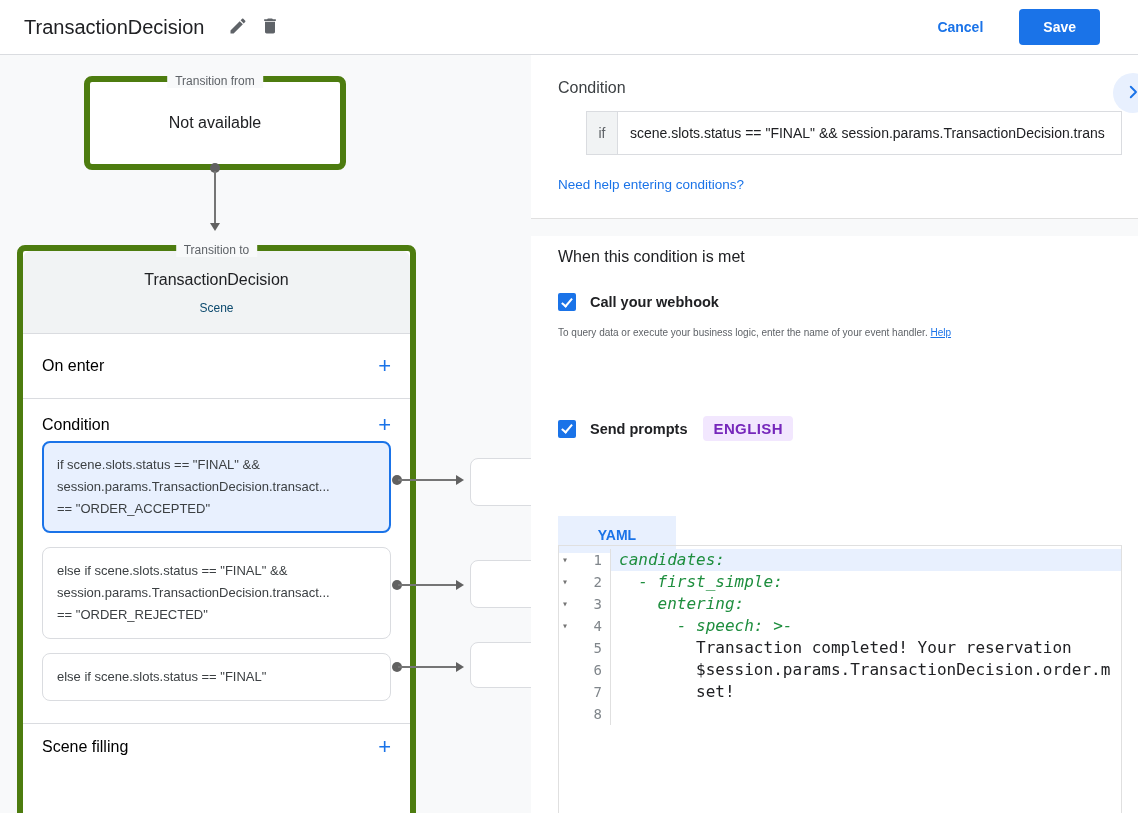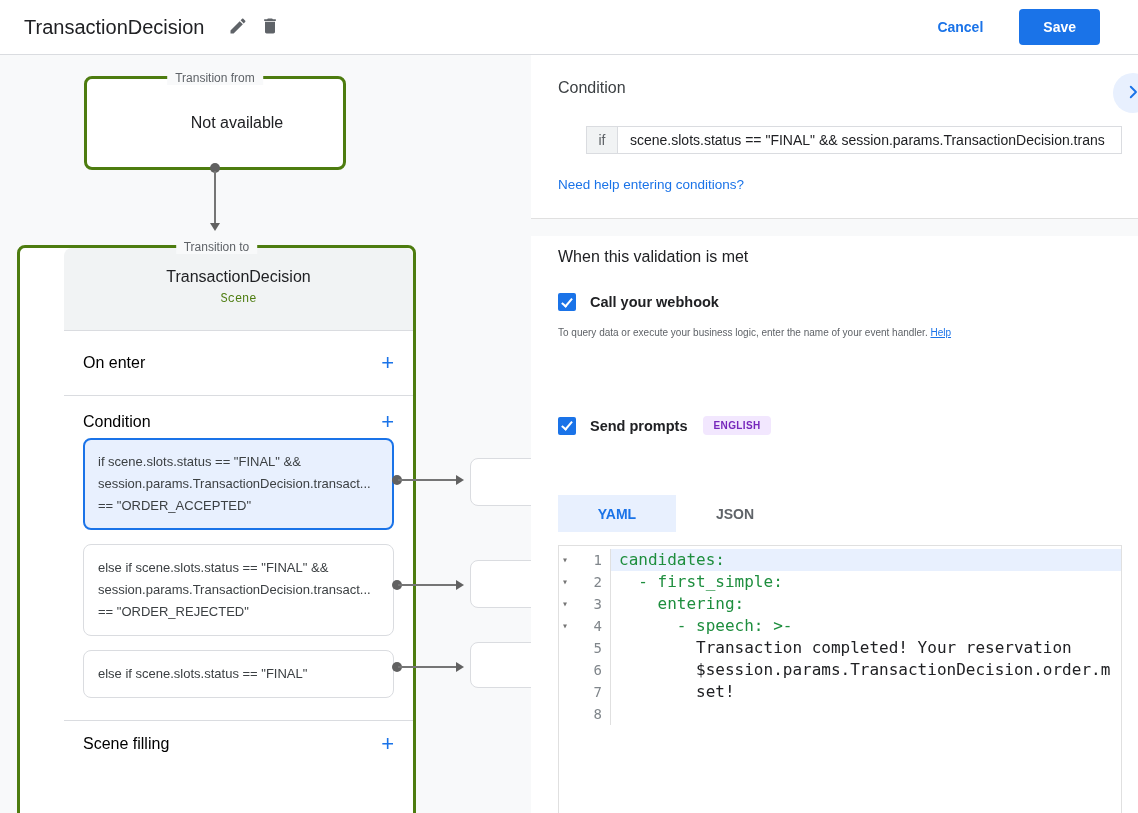--- a/index.html
+++ b/index.html
@@ -15,41 +15,41 @@
   .icon-btn svg { width:20px; height:20px; fill:#5f6368; }
   .icon-btn.first { margin-left:18px; }
   .cancel-btn { margin-left:auto; background:none; border:none; color:#1a73e8; font-size:14px;
                 font-weight:700; cursor:pointer; font-family:inherit; }
   .save-btn { margin-left:36px; background:#1a73e8; color:#fff; border:none; border-radius:4px;
               height:36px; padding:0 24px; font-size:14px; font-weight:700; cursor:pointer; font-family:inherit; }
 
   
   .flow { position:absolute; left:0; top:55px; width:531px; height:758px; background:#f8f9fa; overflow:hidden; }
 
-  .fieldset { position:absolute; border:3px solid #4d7c0f; border-radius:8px;padding-left:44px; }
+  .fieldset { position:absolute; border:6px solid #4d7c0f; border-radius:8px; }
   .legend { position:absolute; top:-8px; left:50%; transform:translateX(-50%); background:#f8f9fa;
             padding:0 8px; font-size:12px; color:#5f6368; white-space:nowrap; }
 
   .from-box { left:84px; top:21px; width:262px; height:94px; background:#fff;
               display:flex; align-items:center; justify-content:center; }
   .from-box .nota { font-size:16px; color:#202124; }
 
   .dot { position:absolute; width:10px; height:10px; border-radius:50%; background:#616161; }
   .vline { position:absolute; width:2px; background:#757575; }
   .hline { position:absolute; height:2px; background:#757575; }
   .arrow-down { position:absolute; width:0; height:0; border-left:5px solid transparent;
                 border-right:5px solid transparent; border-top:8px solid #616161; }
   .arrow-right { position:absolute; width:0; height:0; border-top:5px solid transparent;
                  border-bottom:5px solid transparent; border-left:8px solid #616161; }
 
   .to-fieldset { left:17px; top:190px; width:399px; height:610px; background:#fff; }
   .scene-head { height:83px; background:#f1f3f4; border-bottom:1px solid #dadce0;
                 border-radius:8px 8px 0 0; text-align:center; padding-top:20px; cursor:pointer; }
   .scene-name { font-size:16px; color:#202124; }
-  .scene-type { font-size:12px; color:#4d7c0f; margin-top:6px;font-family:Liberation Mono, monospace; }
+  .scene-type { font-size:12px; color:#0c4a6e; margin-top:12px; }
 
   .sec-header { display:flex; align-items:center; justify-content:space-between; padding:0 19px; }
   .sec-label { font-size:16px; color:#000000; }
   .plus-btn { background:none; border:none; color:#1a73e8; font-size:22px; font-weight:400;
               cursor:pointer; line-height:1; font-family:inherit; }
   .sec-onenter { height:65px; border-bottom:1px solid #dadce0; }
   .sec-onenter .sec-header { height:100%; }
   .cond-header { height:42px; padding-top:10px; }
 
   .cond-card { margin:0 19px 14px 19px; border:1px solid #dadce0; border-radius:8px; background:#fff;
@@ -67,73 +67,73 @@
                 border-radius:8px; cursor:pointer; }
 
   
   .detail { position:absolute; left:531px; top:55px; width:607px; height:758px; background:#fff; overflow:hidden; }
   .panel-title { position:absolute; left:27px; top:24px; font-size:16px; color:#3c4043; }
   .chev-btn { position:absolute; left:582px; top:18px; width:40px; height:40px; border:none;
               border-radius:50%; background:#e8f0fe; cursor:pointer; display:flex; align-items:center;
               justify-content:center; }
   .chev-btn svg { width:18px; height:18px; stroke:#1a73e8; stroke-width:2.5; fill:none; }
 
-  .if-row { position:absolute; left:27px; top:71px; width:564px; height:28px; display:flex;padding-left:28px; }
+  .if-row { position:absolute; left:27px; top:56px; width:564px; height:44px; display:flex;padding-left:28px; }
   .if-prefix { width:32px; background:#f1f3f4; border:1px solid #dadce0; display:flex; align-items:center;
                justify-content:center; font-size:14px; color:#5f6368; }
   .if-input { flex:1; border:1px solid #dadce0; border-left:none; font-size:14px; color:#202124;
               padding:0 12px; font-family:inherit; outline:none; }
   .help-link { position:absolute; left:27px; top:122px; font-size:13.5px; color:#1a73e8;
                text-decoration:none; cursor:pointer; }
 
   .section-gap { position:absolute; left:0; top:163px; width:607px; height:18px; background:#f8f9fa;
                  border-top:1px solid #e0e0e0; }
 
   .when-heading { position:absolute; left:27px; top:193px; font-size:16px; color:#202124; }
 
   .check-row { position:absolute; left:27px; display:flex; align-items:center; }
   .checkbox { width:18px; height:18px; border-radius:2px; background:#1a73e8; position:relative;
               cursor:pointer; flex:none; }
   .checkbox::after { content:""; position:absolute; left:6px; top:2.5px; width:4px; height:9px;
                      border:solid #fff; border-width:0 2px 2px 0; transform:rotate(40deg); }
   .check-label { margin-left:14px; font-size:14.5px; font-weight:700; color:#202124; }
   .row-webhook { top:238px; }
   .row-prompts { top:361px; }
-  .lang-badge { margin-left:16px; background:#f2e7fe; color:#7627bb; font-size:10px; font-weight:700;
+  .lang-badge { margin-left:16px; background:#f2e7fe; color:#7627bb; font-size:15px; font-weight:700;
                 letter-spacing:0.4px; padding:4px 10px; border-radius:4px; }
 
   .helper { position:absolute; left:27px; font-size:10px; color:#5f6368; line-height:21px; }
   .helper-webhook { top:267px; width:564px; }
   .helper-prompts { top:390px; width:556px; }
   .helper a { color:#1a73e8; cursor:pointer; }
   .helper a.u { text-decoration:underline; }
   .helper a.nu { text-decoration:none; }
 
   .text-input { position:absolute; left:27px; top:295px; width:564px; height:38px; border:1px solid #dadce0;
                 border-radius:4px; display:flex; align-items:center; padding:0 12px; font-size:14px;
                 color:#202124; cursor:text; }
   .caret { display:inline-block; width:1px; height:17px; background:#202124; margin-left:1px; vertical-align:-3px; }
 
-  .tabs { position:absolute; left:27px; top:440px; display:flex; }
+  .tabs { position:absolute; left:27px; top:461px; display:flex; }
   .tab { width:118px; height:37px; display:flex; align-items:center; justify-content:center;
          font-size:14px; font-weight:700; color:#5f6368; cursor:pointer; background:none; border:none;
          font-family:inherit; }
   .tab.active { background:#e8f0fe; color:#1a73e8; }
 
   .editor { position:absolute; left:27px; top:490px; width:564px; height:270px; border:1px solid #e0e0e0;
             border-bottom:none; overflow:hidden; font-family:"DejaVu Sans Mono","Liberation Mono",monospace;
             padding-top:3px; cursor:text; }
   .ed-row { display:flex; height:22px; }
   .ed-gut { width:52px; flex:none; position:relative; border-right:1px solid #e0e0e0;
             font-size:14px; color:#80868b; text-align:right; padding-right:8px; line-height:22px; }
   .fold { position:absolute; left:3px; top:0; font-size:10px; color:#757575; line-height:22px; cursor:pointer; }
   .ed-code { flex:1; font-size:16px; line-height:22px; white-space:pre; overflow:hidden; padding-left:8px;
              color:#202124; }
   .ed-row.active .ed-code { background:#e8f0fe; }
-  .ed-code.green { color:#1e8e3e; }
+  .ed-code.green { color:#1e8e3e;font-style:italic; }
 </style>
 </head>
 <body>
 
 <div class="screen">
 
   <header class="topbar">
     <span class="topbar-title">TransactionDecision</span>
     <button class="icon-btn first">
       <span><svg viewBox="0 0 24 24" width="20" height="20" fill="#5f6368">
@@ -232,41 +232,40 @@
     </button>
 
     <div class="if-row">
       <div class="if-prefix">if</div>
       <input class="if-input" type="text" value="scene.slots.status == &quot;FINAL&quot; &amp;&amp; session.params.TransactionDecision.trans" style="">
     </div>
     <a class="help-link">Need help entering conditions?</a>
 
     <div class="section-gap"></div>
 
-    <div class="when-heading">When this validation is met</div>
+    <div class="when-heading">When this condition is met</div>
 
     <div class="check-row row-webhook">
       <div class="checkbox"></div>
       <span class="check-label">Call your webhook</span>
     </div>
     <div class="helper helper-webhook">
       <span>To query data or execute your business logic, enter the name of your event handler.</span>
       <a class="u">Help</a>
     </div>
 
 
     <div class="check-row row-prompts">
       <div class="checkbox"></div>
       <span class="check-label">Send prompts</span>
       <span class="lang-badge">ENGLISH</span>
     </div>
 
     <div class="tabs">
       <button class="tab active">YAML</button>
-      <button class="tab">JSON</button>
     </div>
 
     <div class="editor">
       <div class="ed-row active">
         <div class="ed-gut"><span class="fold">▾</span><span>1</span></div>
         <div class="ed-code green">candidates:</div>
       </div>
       <div class="ed-row">
         <div class="ed-gut"><span class="fold">▾</span><span>2</span></div>
         <div class="ed-code green">  - first_simple:</div>

